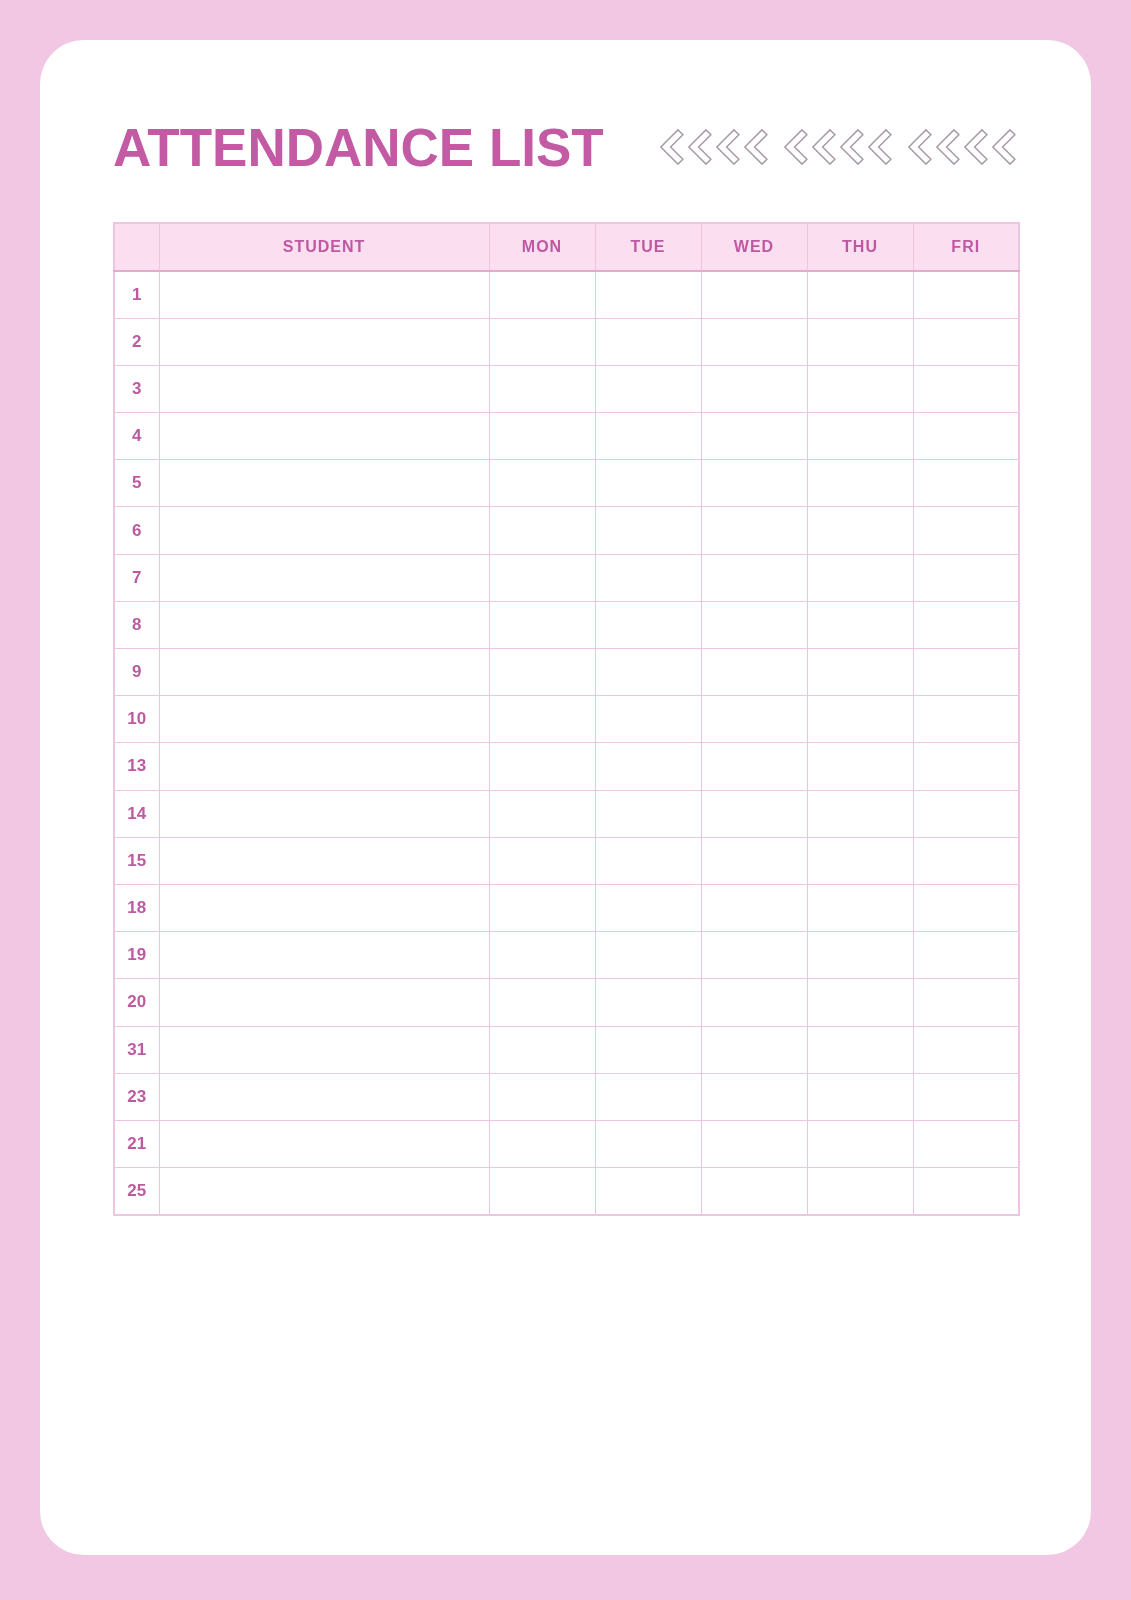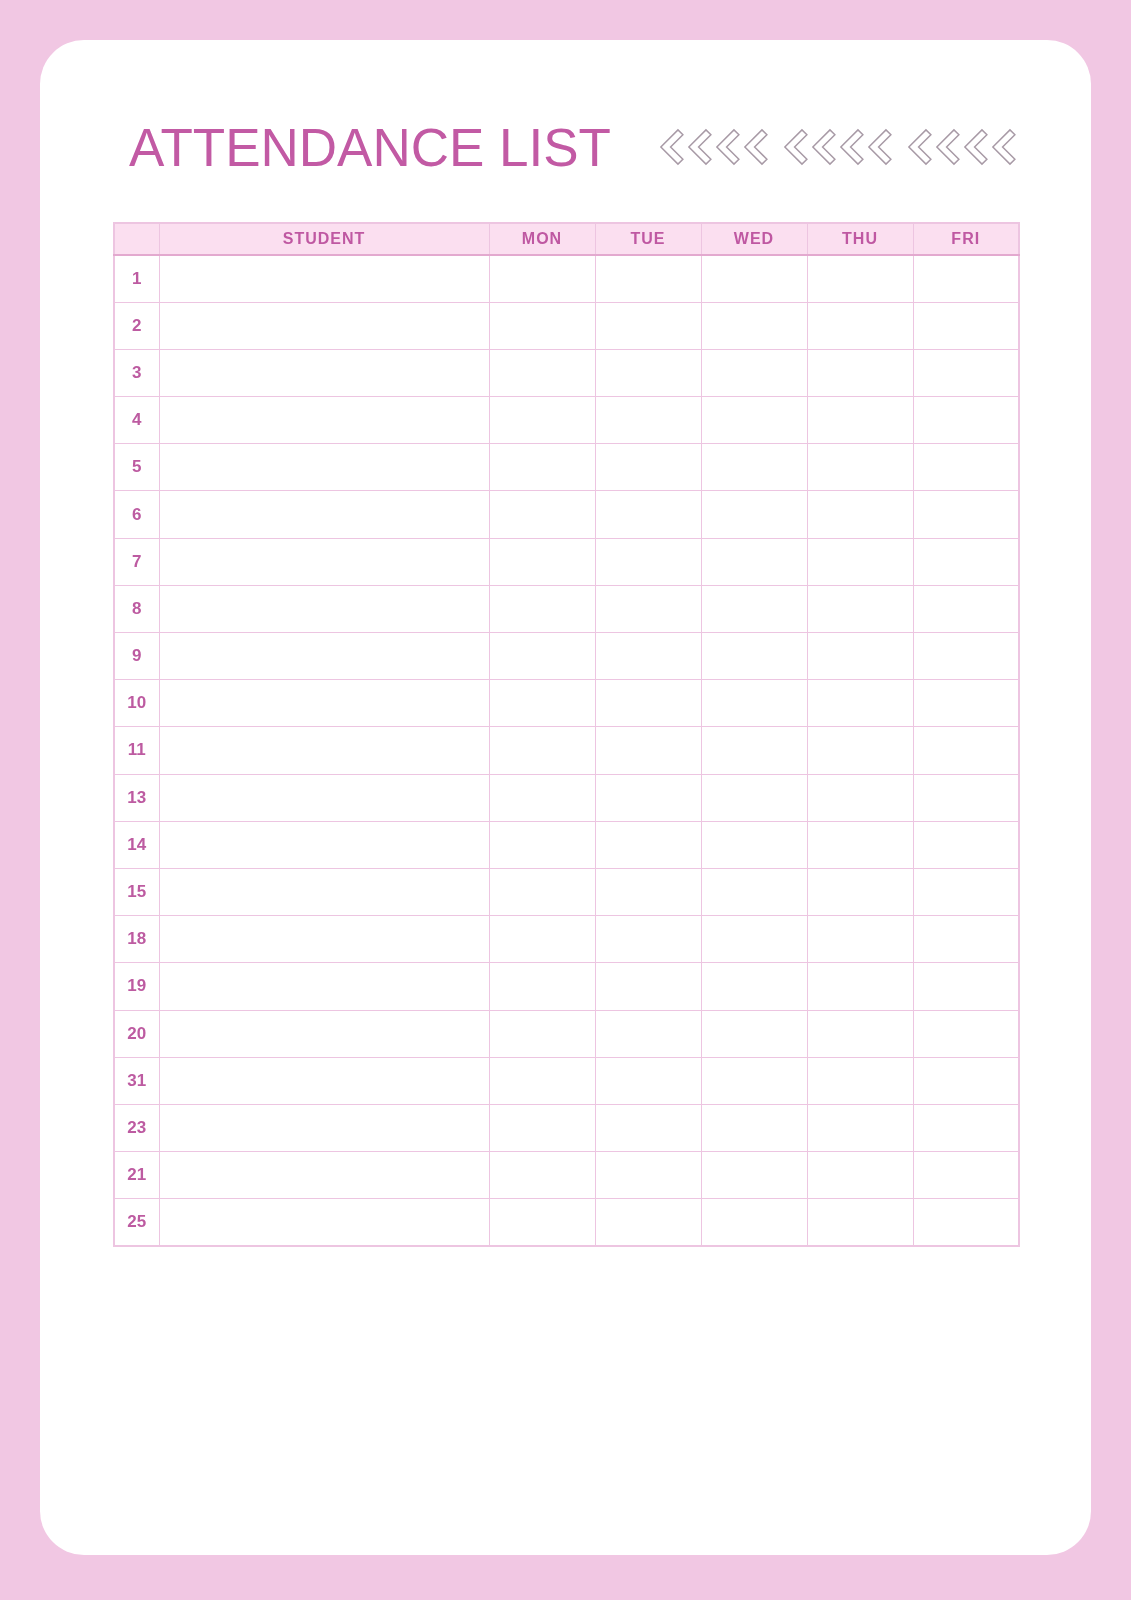--- a/index.html
+++ b/index.html
@@ -29,23 +29,23 @@
     padding: 0 73px;
   }
   .header-row {
     margin-top: 74px;
     height: 66px;
     display: flex;
     align-items: center;
     justify-content: space-between;
   }
   .title {
-    margin: 16px;
+    margin: 0;
     font-size: 53px;
-    font-weight: 400;
+    font-weight: 700;
     letter-spacing: 0px;
     color: var(--accent-text);
     white-space: nowrap;
   }
   .chevrons {
     display: flex;
     align-items: center;
     gap: 15px;
     padding-right: 2px;
   }
@@ -59,21 +59,21 @@
     margin-top: 42px;
     width: 905px;
     border-collapse: collapse;
     table-layout: fixed;
     border: 2px solid var(--grid-border);
   }
   col.c-num { width: 45px; }
   col.c-student { width: 330px; }
   col.c-day { width: 106px; }
   thead th {
-    height: 32px;
+    height: 48px;
     background: var(--header-background);
     border: 1.5px solid var(--grid-border);
     border-bottom: 2px solid #e3a9cf;
     color: #bf58a2;
     font-size: 16px;
     font-weight: bold;
     letter-spacing: 1px;
     text-align: center;
     vertical-align: middle;
   }
@@ -250,29 +250,20 @@
           <tr>
             <td class="num">10</td>
             <td class="student"></td>
             <td class="day"></td>
             <td class="day"></td>
             <td class="day"></td>
             <td class="day"></td>
             <td class="day"></td>
           </tr>
           <tr>
-            <td class="num">11</td>
-            <td class="student"></td>
-            <td class="day"></td>
-            <td class="day"></td>
-            <td class="day"></td>
-            <td class="day"></td>
-            <td class="day"></td>
-          </tr>
-          <tr>
             <td class="num">13</td>
             <td class="student"></td>
             <td class="day"></td>
             <td class="day"></td>
             <td class="day"></td>
             <td class="day"></td>
             <td class="day"></td>
           </tr>
           <tr>
             <td class="num">14</td>

